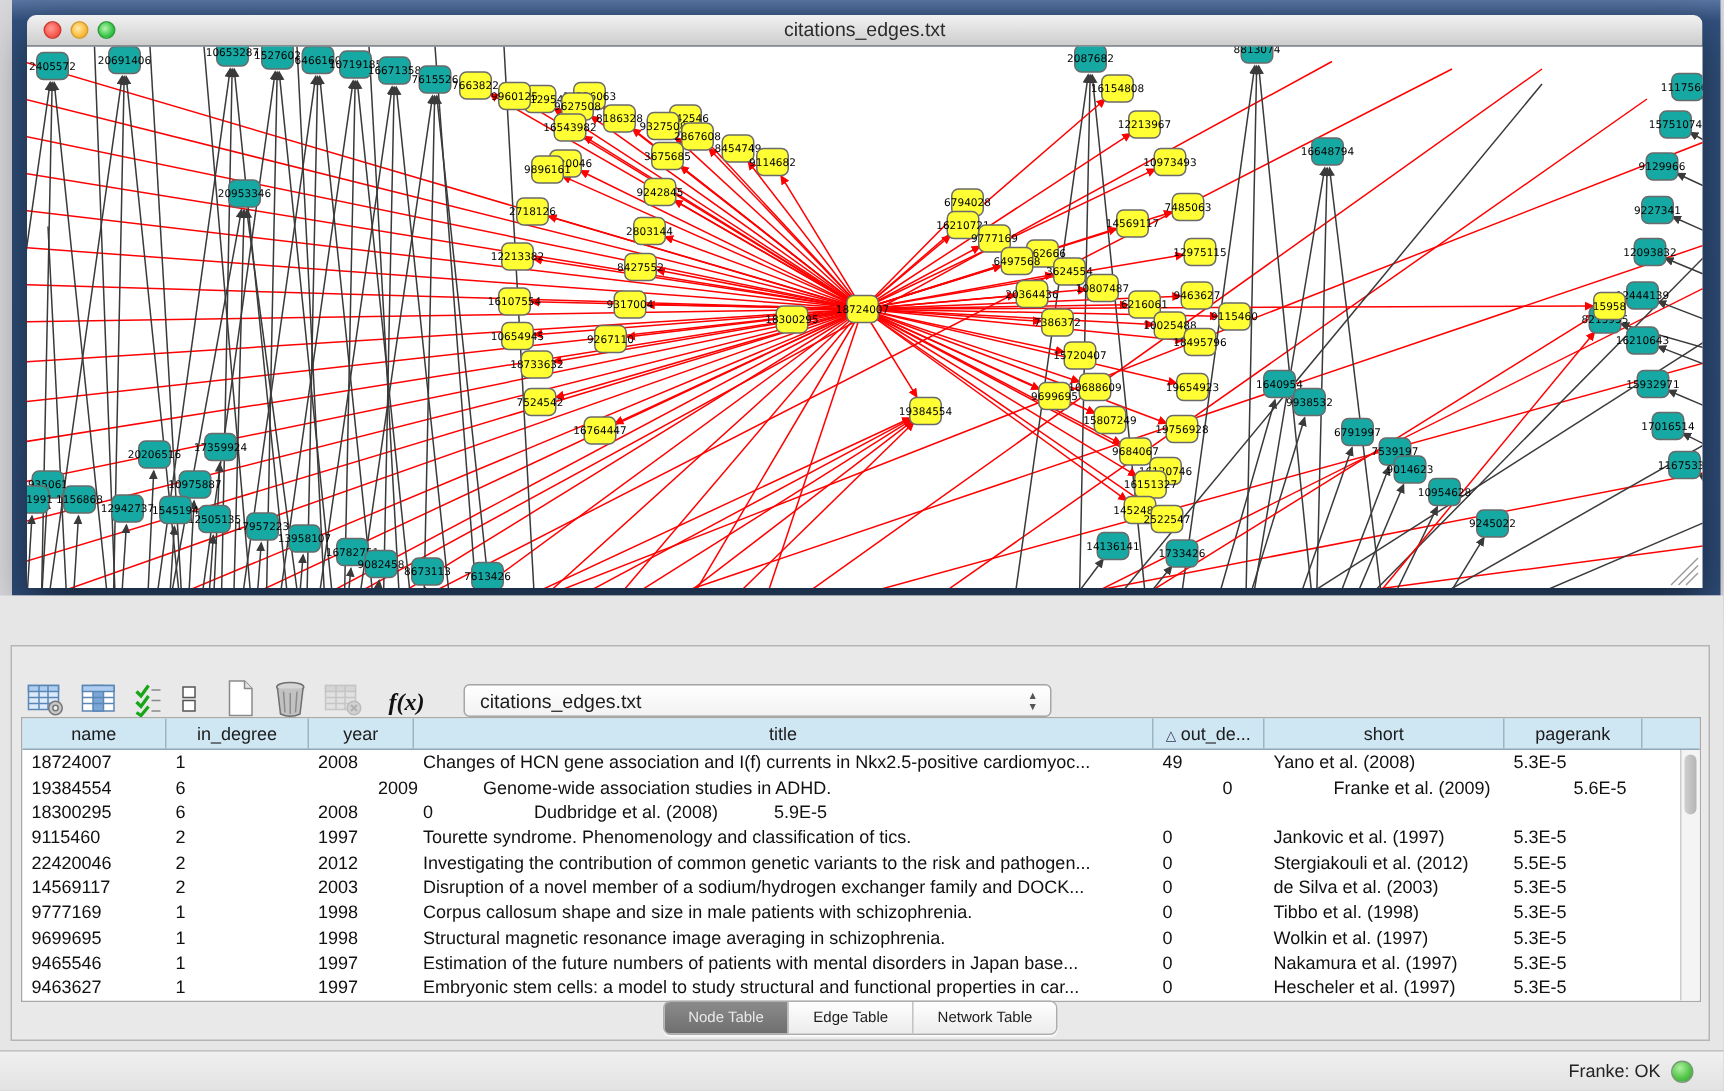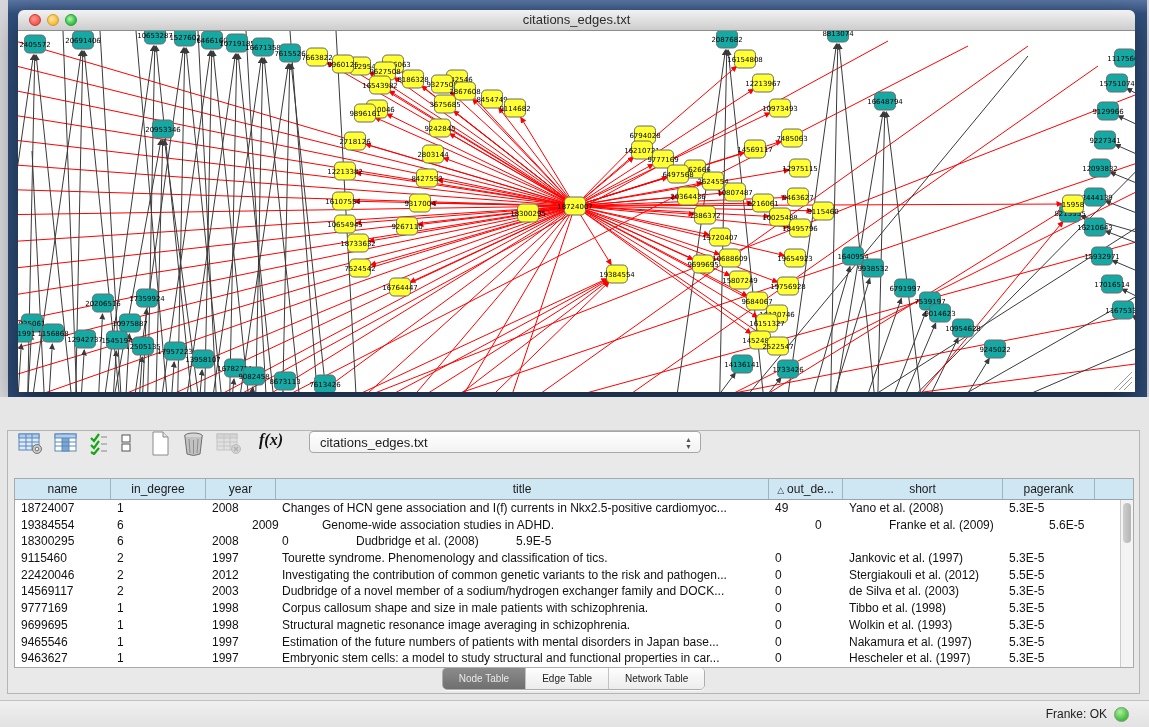--- a/index.html
+++ b/index.html
@@ -37,21 +37,21 @@
     height:30px;background:linear-gradient(#f0f0f0,#e2e2e2);
     border-top:1px solid #cfcfcf;border-bottom:1px solid #c4c4c4;position:relative;
   }
   .panel-header .ph-title{font-size:13px;color:#222;line-height:30px;padding-left:12px;}
   .ph-icons{position:absolute;right:18px;top:0;height:30px;display:flex;align-items:center;gap:12px;}
   .close-x{font-size:15px;font-weight:bold;color:#111;line-height:15px;cursor:default;}
   .panel-content{
     position:absolute;left:7px;top:33px;width:1133px;height:264px;
     border:1px solid #b5b5b5;background:#e9e9e9;box-sizing:border-box;
   }
-  .toolbar{height:47px;display:flex;align-items:flex-start;padding-left:10px;}
+  .toolbar{height:47px;display:flex;align-items:flex-end;padding-left:10px;}
   .tb-icon{margin-right:11px;display:inline-flex;align-items:center;}
   .tb-icon.disabled{opacity:.45;}
   .fx{font-family:"Liberation Serif",serif;font-style:italic;font-weight:bold;font-size:16px;color:#111;margin-right:26px;margin-left:6px;}
   .combo{
     width:392px;height:22px;background:linear-gradient(#ffffff,#f2f2f2);
     border:1px solid #a6a6a6;border-radius:4px;position:relative;
     font-size:13px;color:#1c1c1c;line-height:22px;padding-left:10px;box-sizing:border-box;
   }
   .combo .arrows{
     position:absolute;right:6px;top:3px;width:11px;height:16px;
@@ -664,41 +664,41 @@
             <div class="t-cell" style="width: 70px;">2012</div>
             <div class="t-cell" style="width: 493px;">Investigating the contribution of common genetic variants to the risk and pathogen...</div>
             <div class="t-cell" style="width: 74px;">0</div>
             <div class="t-cell" style="width: 160px;">Stergiakouli et al. (2012)</div>
             <div class="t-cell" style="width: 92px;">5.5E-5</div>
           </div>
           <div class="t-row">
             <div class="t-cell" style="width: 96px;">14569117</div>
             <div class="t-cell" style="width: 95px;">2</div>
             <div class="t-cell" style="width: 70px;">2003</div>
-            <div class="t-cell" style="width: 493px;">Dudbridge of a novel member of a sodium/hydrogen exchanger family and DOCK...</div>
+            <div class="t-cell" style="width: 493px;">Disruption of a novel member of a sodium/hydrogen exchanger family and DOCK...</div>
             <div class="t-cell" style="width: 74px;">0</div>
             <div class="t-cell" style="width: 160px;">de Silva et al. (2003)</div>
             <div class="t-cell" style="width: 92px;">5.3E-5</div>
           </div>
           <div class="t-row">
             <div class="t-cell" style="width: 96px;">9777169</div>
             <div class="t-cell" style="width: 95px;">1</div>
             <div class="t-cell" style="width: 70px;">1998</div>
             <div class="t-cell" style="width: 493px;">Corpus callosum shape and size in male patients with schizophrenia.</div>
             <div class="t-cell" style="width: 74px;">0</div>
             <div class="t-cell" style="width: 160px;">Tibbo et al. (1998)</div>
             <div class="t-cell" style="width: 92px;">5.3E-5</div>
           </div>
           <div class="t-row">
             <div class="t-cell" style="width: 96px;">9699695</div>
             <div class="t-cell" style="width: 95px;">1</div>
             <div class="t-cell" style="width: 70px;">1998</div>
             <div class="t-cell" style="width: 493px;">Structural magnetic resonance image averaging in schizophrenia.</div>
             <div class="t-cell" style="width: 74px;">0</div>
-            <div class="t-cell" style="width: 160px;">Wolkin et al. (1993)</div>
+            <div class="t-cell" style="width: 160px;">Wolkin et al. (1997)</div>
             <div class="t-cell" style="width: 92px;">5.3E-5</div>
           </div>
           <div class="t-row">
             <div class="t-cell" style="width: 96px;">9465546</div>
             <div class="t-cell" style="width: 95px;">1</div>
             <div class="t-cell" style="width: 70px;">1997</div>
             <div class="t-cell" style="width: 493px;">Estimation of the future numbers of patients with mental disorders in Japan base...</div>
             <div class="t-cell" style="width: 74px;">0</div>
             <div class="t-cell" style="width: 160px;">Nakamura et al. (1997)</div>
             <div class="t-cell" style="width: 92px;">5.3E-5</div>

